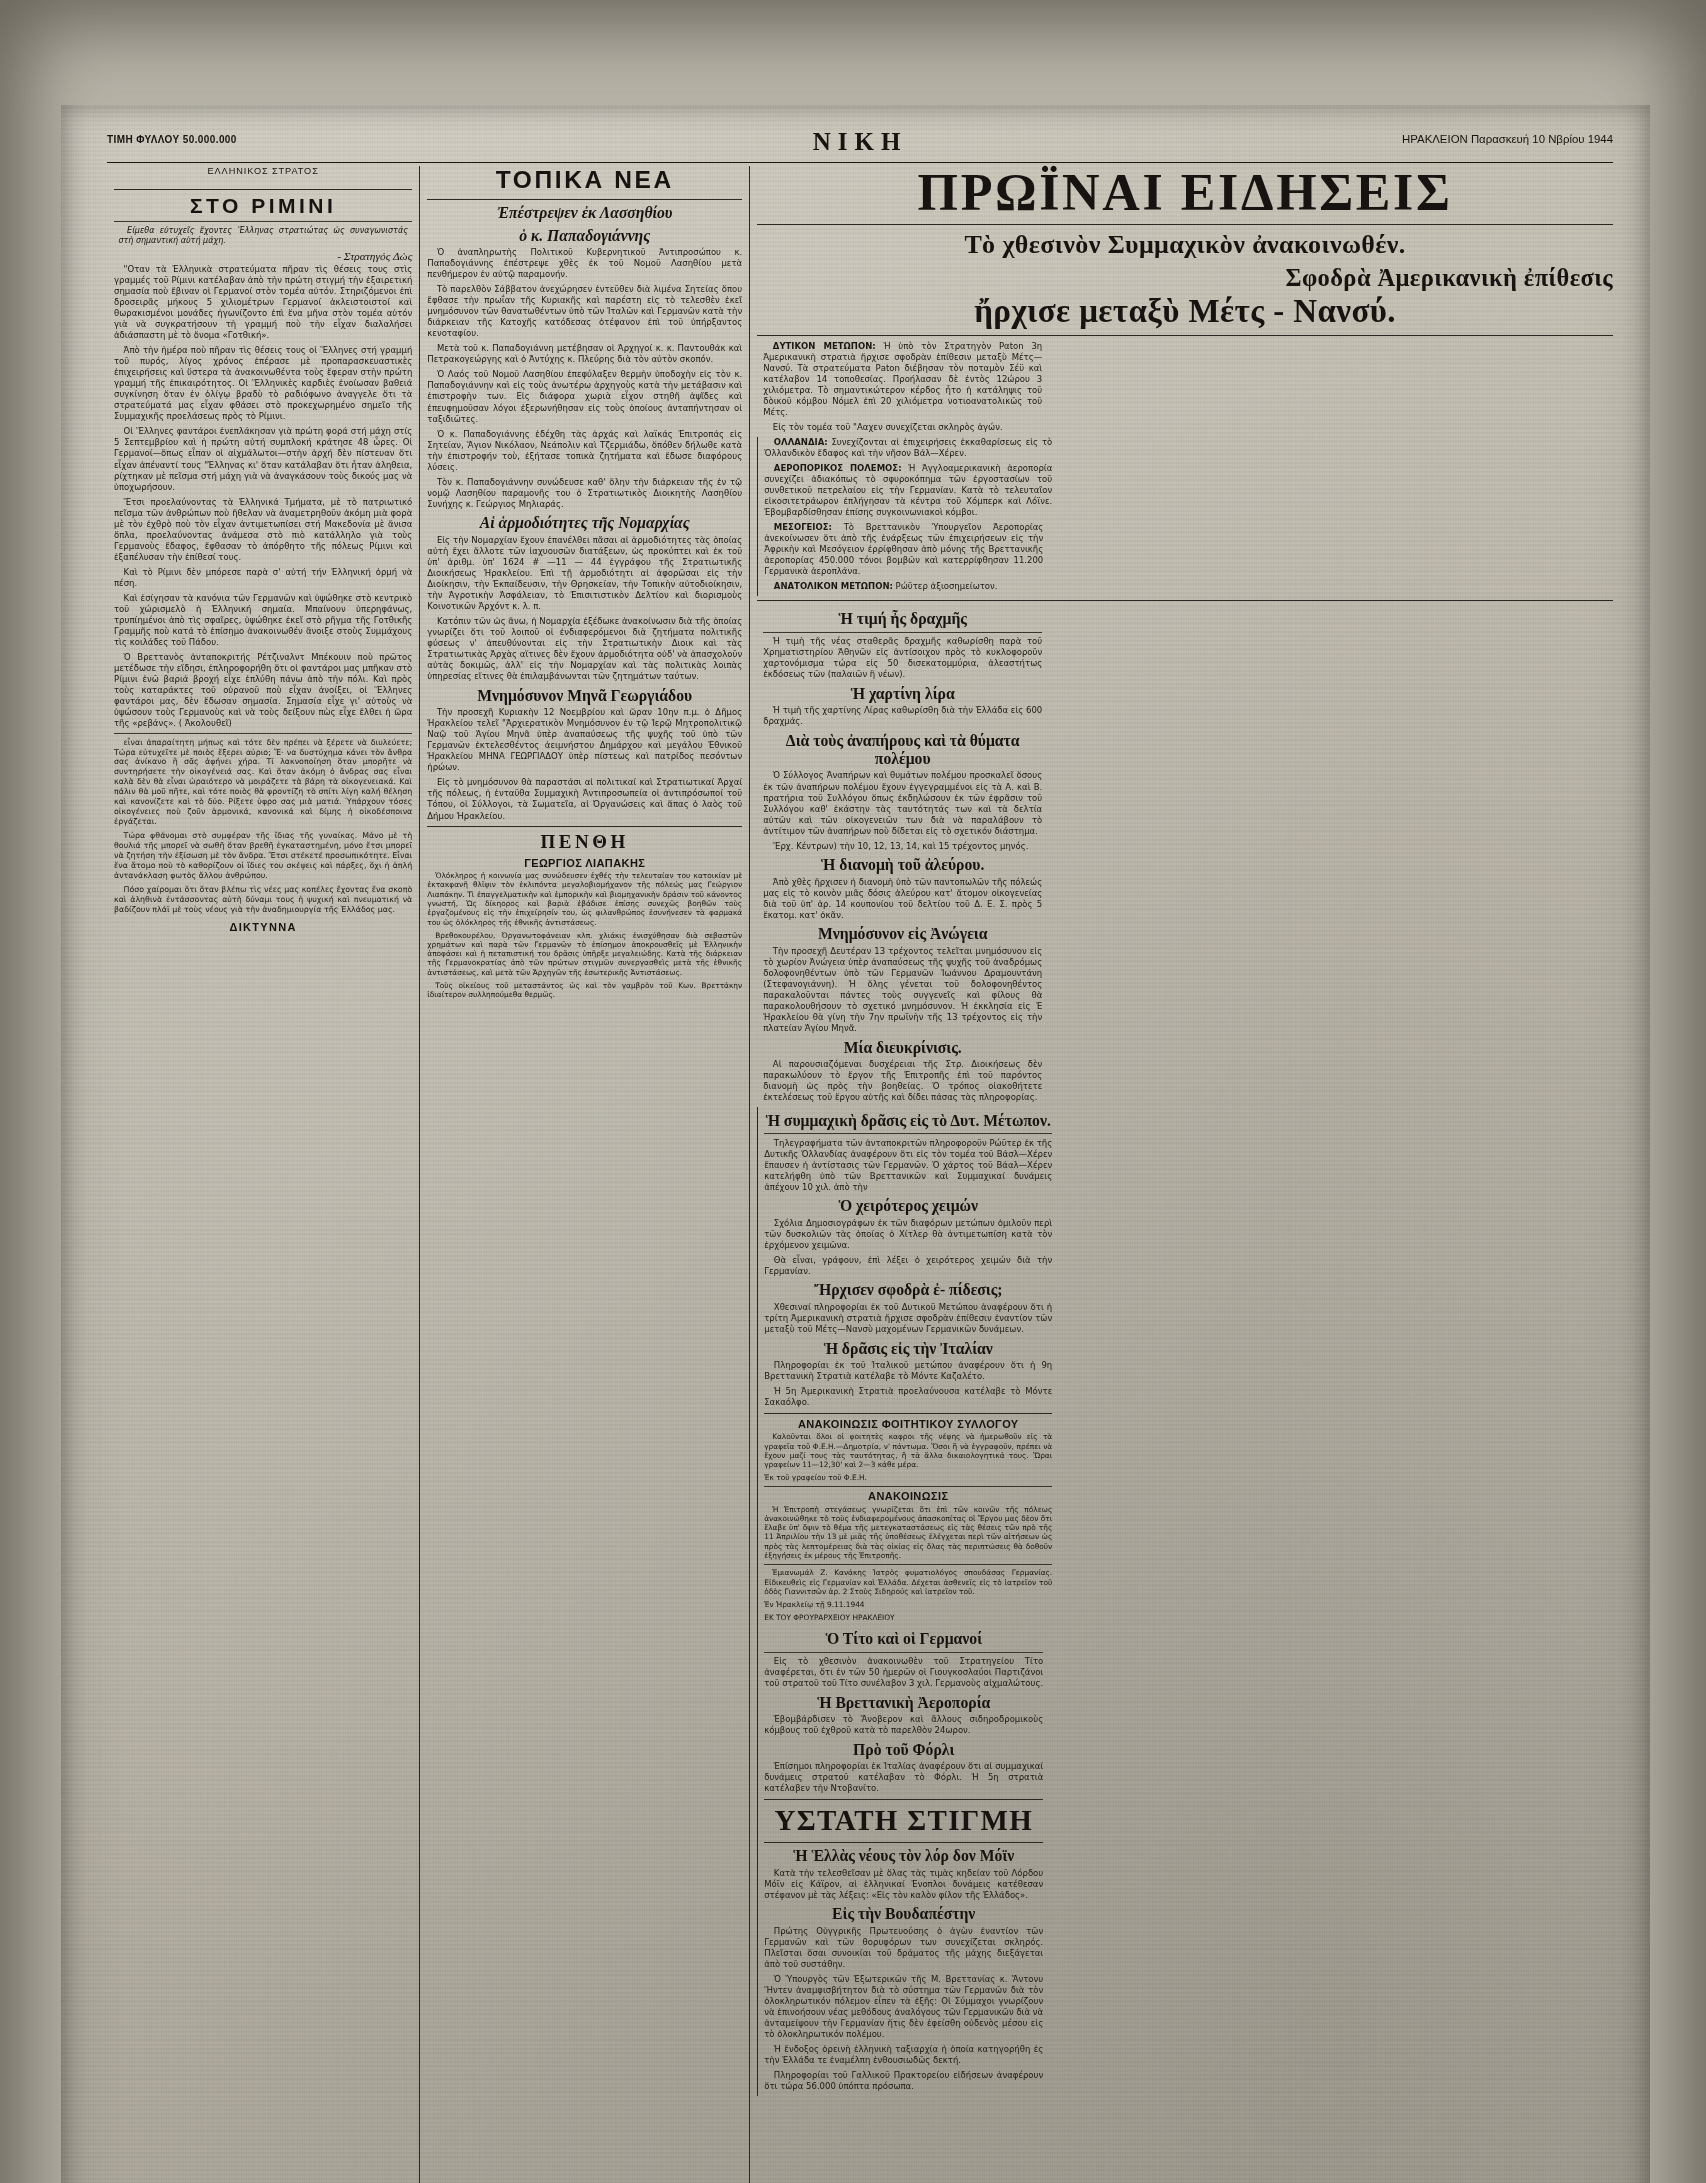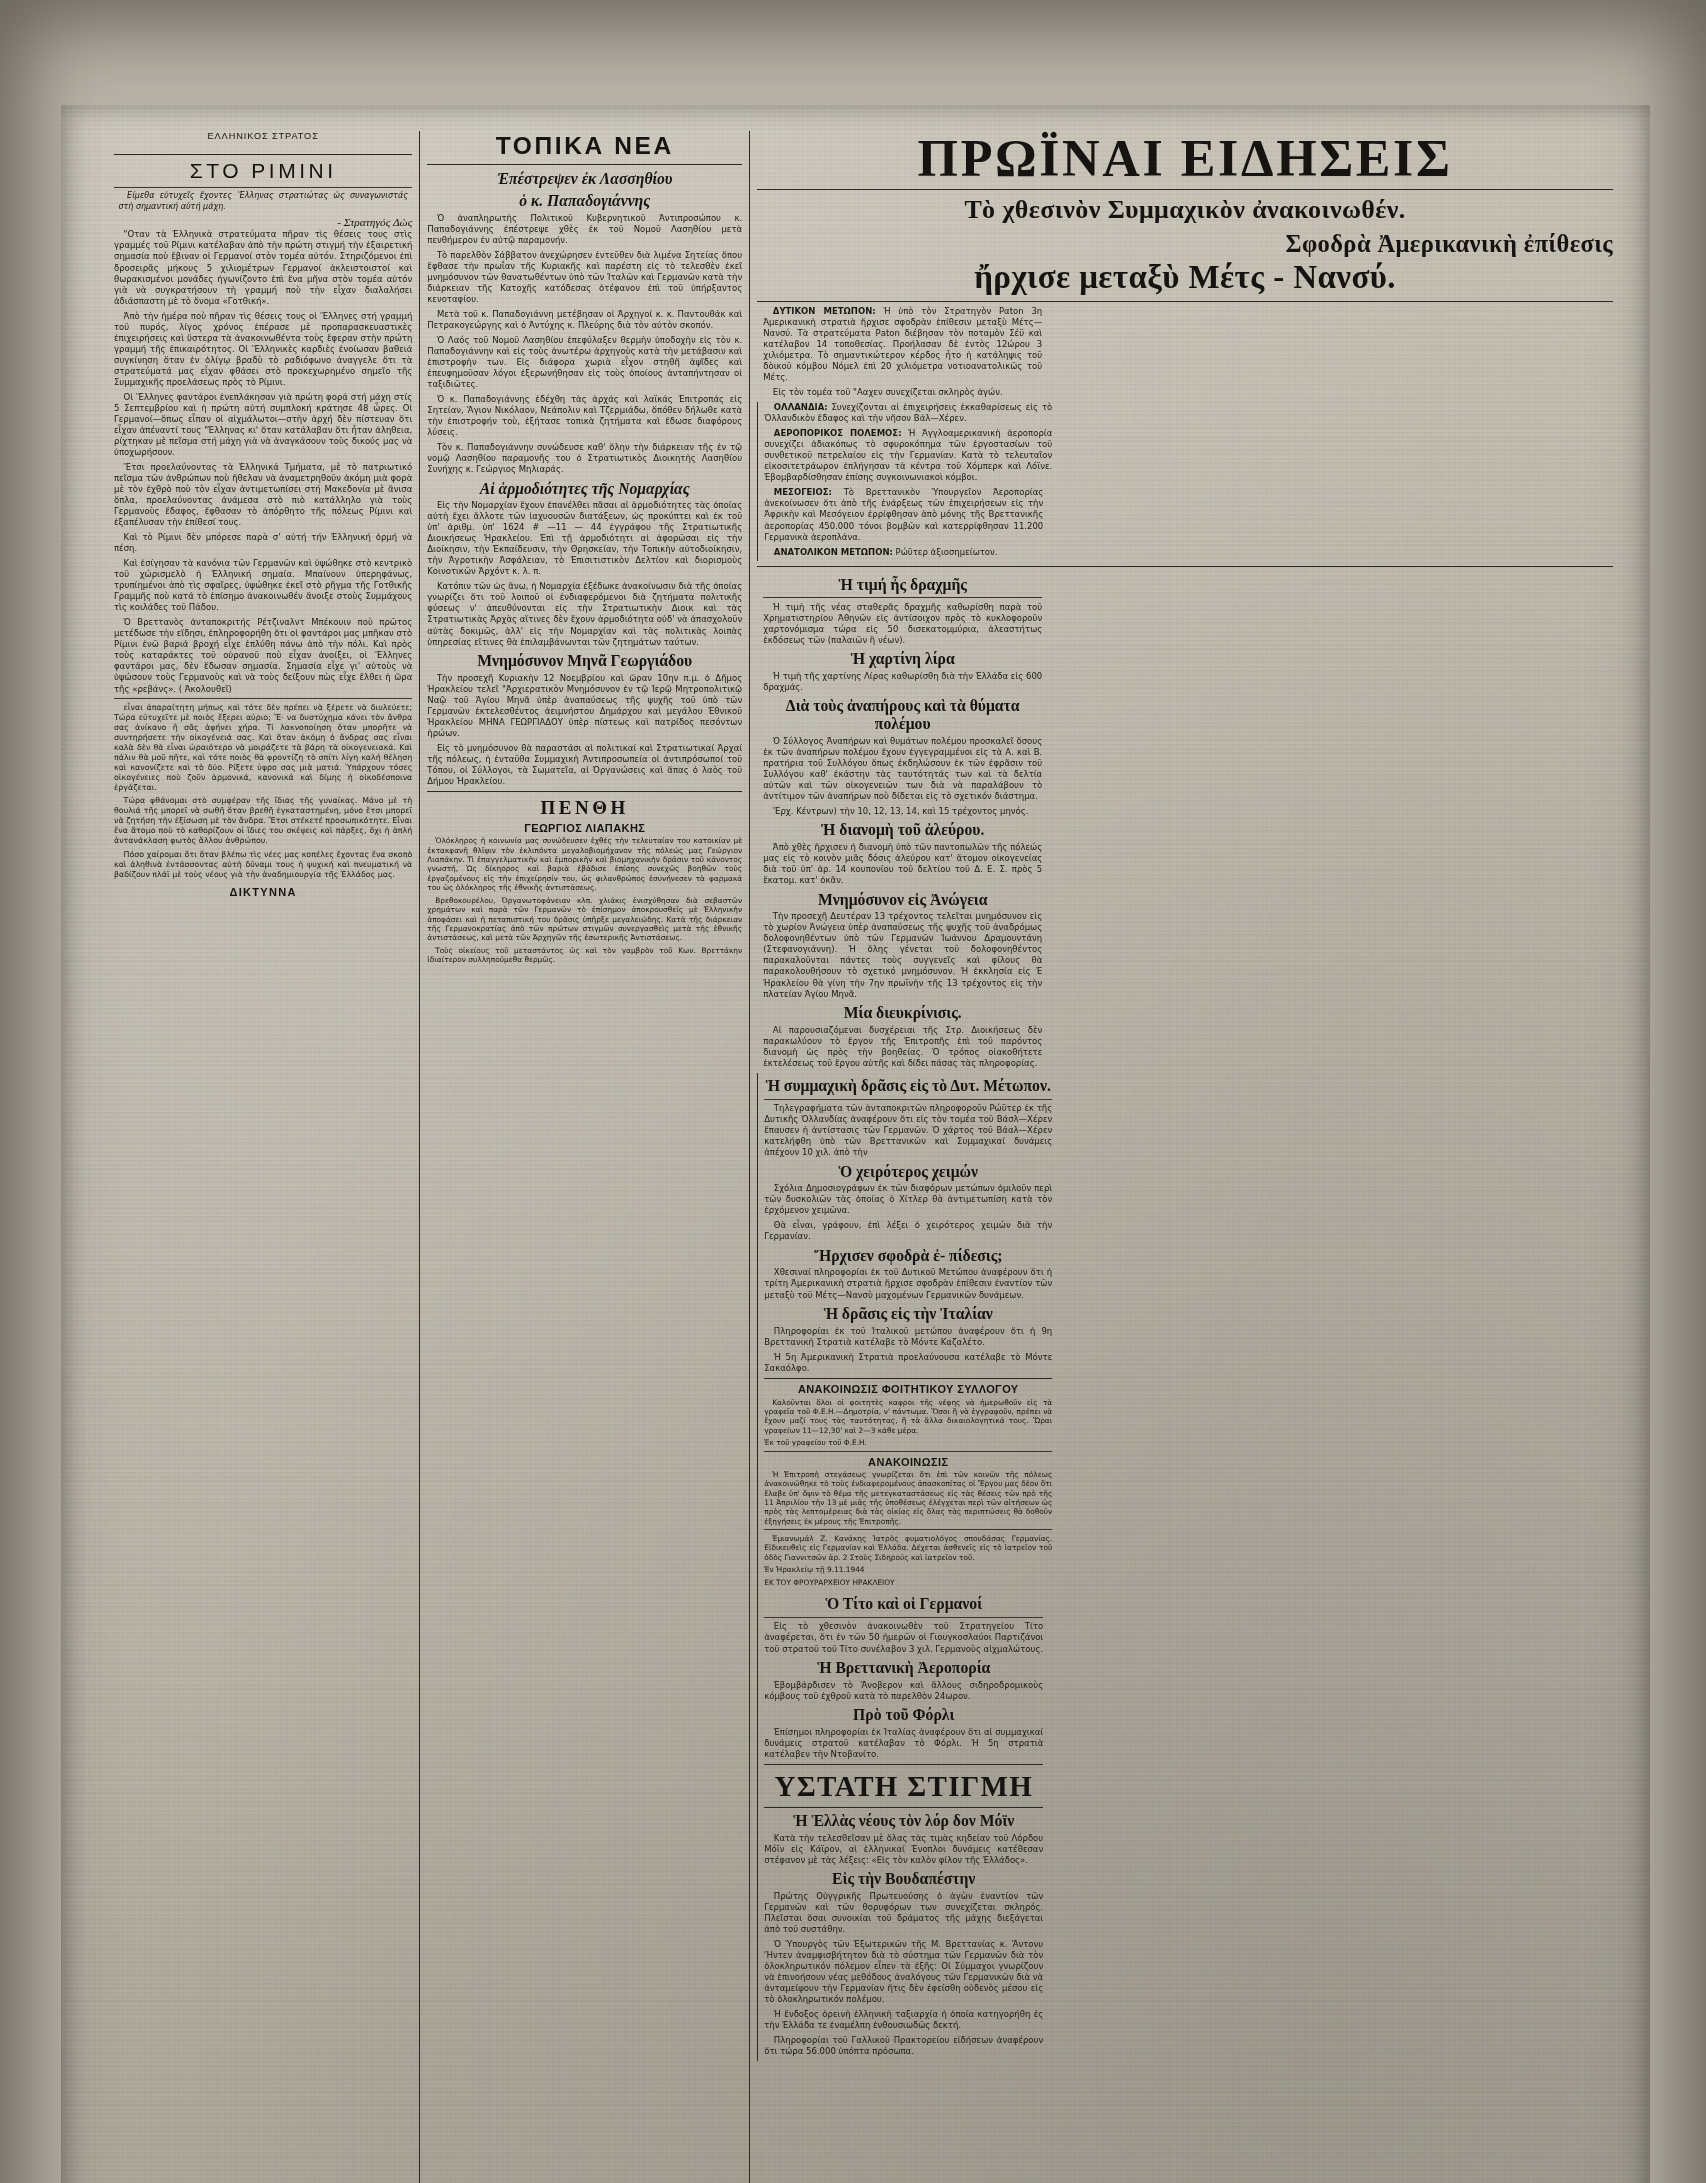--- a/index.html
+++ b/index.html
@@ -86,21 +86,21 @@
 
   
   .kicker {
     font-family: "Liberation Sans", sans-serif;
     font-size: 9.2px; letter-spacing: 0.9px; text-align: center;
     border-bottom: 0.4px solid #2b2722; padding-bottom: 13px;
   }
   .h-big {
     font-family: "Liberation Sans", sans-serif;
     font-size: 21px; letter-spacing: 3.5px; text-align: center;
-    font-weight: normal; margin: 4.4px 0 3.5px;
+    font-weight: bold; margin: 4.4px 0 3.5px;
   }
   .h-topika {
     font-family: "Liberation Sans", sans-serif;
     font-size: 24.5px; letter-spacing: 2.6px; text-align: center;
     font-weight: bold; margin: 0.9px 0 4.4px;
   }
   .h-main {
     font-family: "Liberation Serif", serif;
     font-size: 52px; letter-spacing: 2.6px; text-align: center;
     font-weight: bold; line-height: 1.0; margin: 1.7px 0 4.4px;
@@ -187,20 +187,25 @@
 </head>
 <body>
 
 <div class="page">
   <div class="paper">
     <div class="grain"></div>
   </div>
 
   <div class="sheet">
 
+    <div class="masthead">
+      <div class="price">ΤΙΜΗ ΦΥΛΛΟΥ  50.000.000</div>
+      <div class="title">ΝΙΚΗ</div>
+      <div class="issue">ΗΡΑΚΛΕΙΟΝ  Παρασκευή 10 Νβρίου 1944</div>
+    </div>
 
     <div class="grid">
 
       <div class="col c1">
         <div class="kicker">ΕΛΛΗΝΙΚΟΣ ΣΤΡΑΤΟΣ</div>
         <div class="h-big">ΣΤΟ ΡΙΜΙΝΙ</div>
         <div class="rule-thin"></div>
         <p class="intro italic">Είμεθα εὐτυχεῖς ἔχοντες Ἕλληνας στρατιώτας ὡς συναγωνιστάς στὴ σημαντική αὐτή μάχη.</p>
         <div class="byline">- Στρατηγός Δὼς</div>
         <p class="body">"Οταν τὰ Ἑλληνικὰ στρατεύματα πῆραν τὶς θέσεις τους στὶς γραμμές τοῦ Ρίμινι κατέλαβαν ἀπὸ τὴν πρώτη στιγμή τὴν ἐξαιρετική σημασία ποὺ ἔβιναν οἱ Γερμανοί στὸν τομέα αὐτόν. Στηριζόμενοι ἐπὶ δροσειρᾶς μήκους 5 χιλιομέτρων Γερμανοί ἀκλειστοιστοί καὶ θωρακισμένοι μονάδες ἠγωνίζοντο ἐπὶ ἕνα μῆνα στὸν τομέα αὐτόν γιὰ νὰ συγκρατήσουν τὴ γραμμή ποὺ τὴν εἶχαν διαλαλήσει ἀδιάσπαστη μὲ τὸ ὄνομα «Γοτθική».</p>

